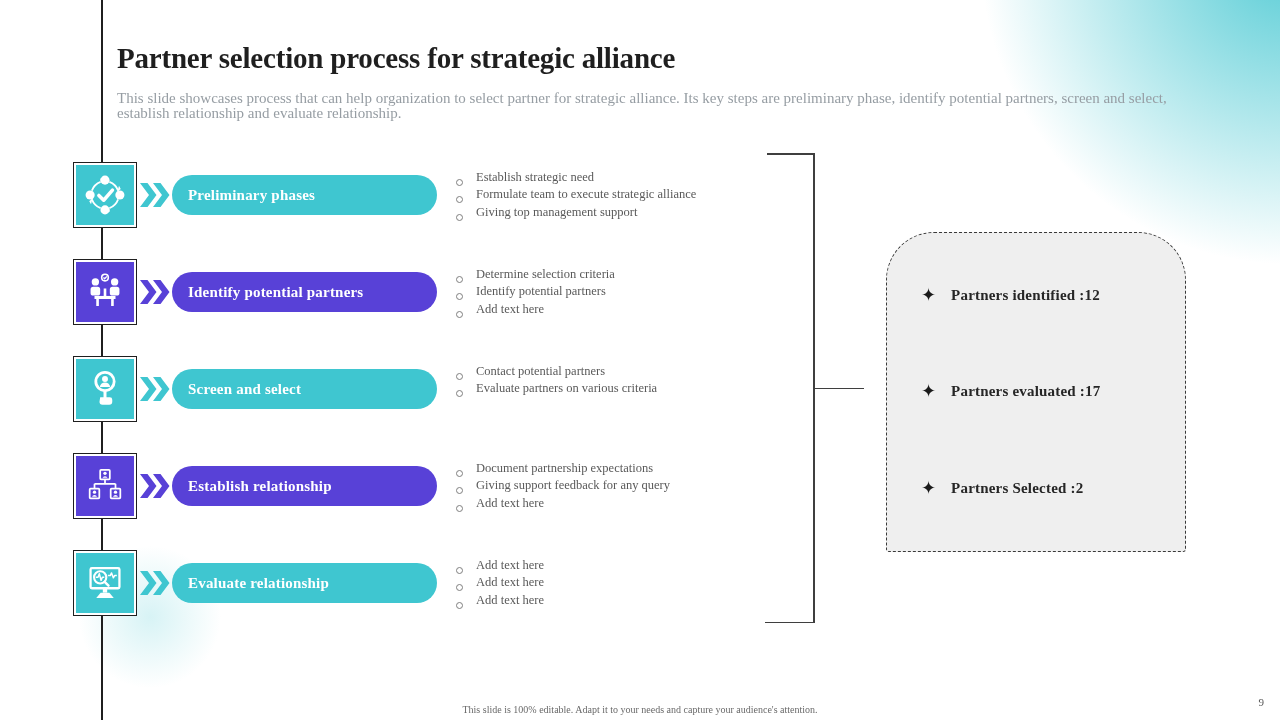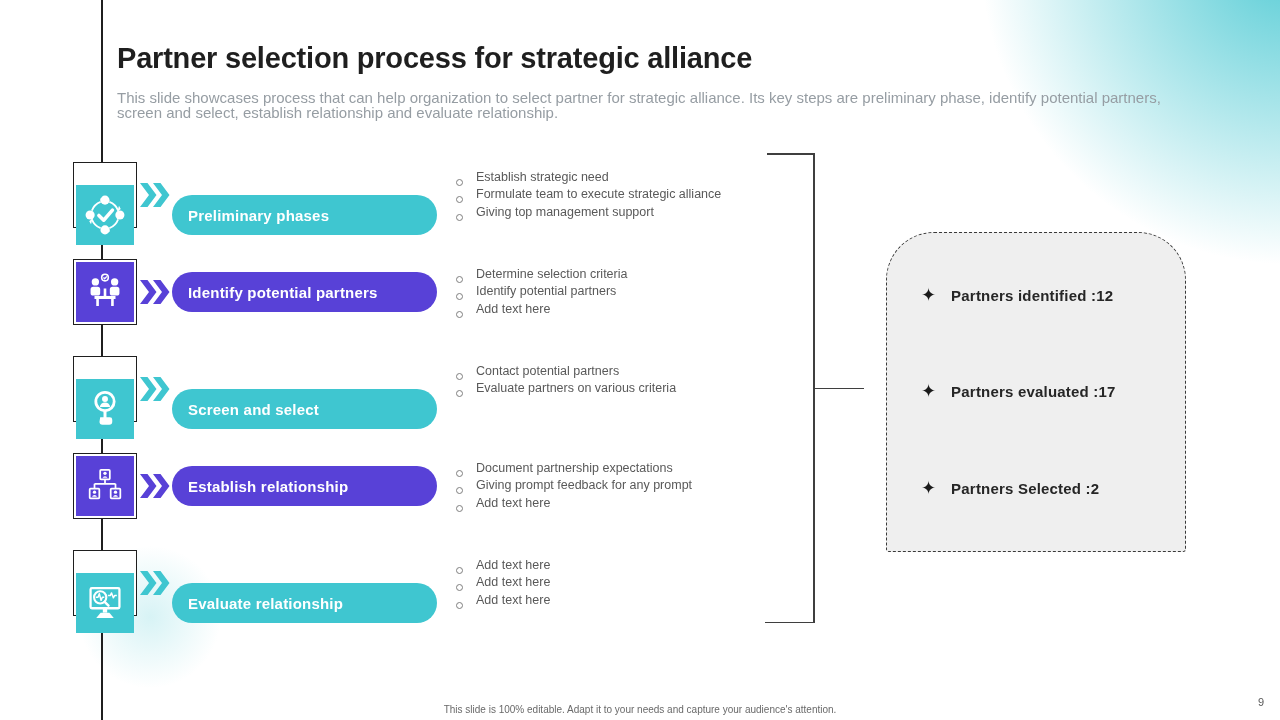--- a/index.html
+++ b/index.html
@@ -1,29 +1,29 @@
 <!DOCTYPE html>
 <html><head>
 <meta charset="utf-8">
 <style>
   html,body{margin:0;padding:0;background:#e8e8e8;}
   .slide{
     position:relative;width:1280px;height:720px;background:#ffffff;overflow:hidden;
-    font-family:Liberation Sans, sans-serif;
+    font-family:Liberation Serif, serif;
     background-image:
       radial-gradient(430px circle at 1290px -45px, rgba(56,195,206,0.85), rgba(56,195,206,0) 72%),
       radial-gradient(95px circle at 150px 617px, rgba(56,195,206,0.20), rgba(56,195,206,0) 75%);
   }
   .vline-left{position:absolute;left:101px;top:0;width:2px;height:720px;background:#1f1f1f;}
   .title{position:absolute;left:117px;top:42px;width:1000px;font-size:29px;font-weight:700;color:#1f1f1f;letter-spacing:-0.2px;}
   .description{position:absolute;left:117px;top:91px;width:1078px;font-size:15px;line-height:14.5px;color:#969da3;}
   .row{position:absolute;left:0;width:900px;height:66px;}
   .icon-box{position:absolute;left:73px;top:0;width:64px;height:66px;box-sizing:border-box;border:1.4px solid #1f1f1f;background:#fff;padding:2px;}
   .icon-fill{width:100%;height:100%;display:flex;align-items:center;justify-content:center;}
-  .teal-bg{background:#3FC6D0;margin-top:20px;}
+  .teal-bg{background:#3FC6D0;}
   .purple-bg{background:#5841D7;}
   .teal-tx{color:#3FC6D0;}
   .purple-tx{color:#5841D7;}
   .chevron{position:absolute;left:140px;top:21px;width:30px;height:24px;}
   .pill{position:absolute;left:172px;top:13px;width:265px;height:40px;border-radius:20px;display:flex;align-items:center;box-sizing:border-box;padding-left:16px;}
   .pill span{color:#ffffff;font-size:15px;font-weight:700;letter-spacing:0.2px;}
   .bullets{position:absolute;left:456px;top:6px;}
   .bullet{display:flex;align-items:flex-end;height:17.5px;}
   .bullet .marker{width:5px;height:5px;border:1px solid #7f7f7f;border-radius:50%;margin:5px 13px 0 0;flex:none;}
   .bullet .btext{font-size:12.5px;color:#595959;line-height:17px;white-space:nowrap;}
@@ -194,21 +194,21 @@
     <div class="pill purple-bg">
         <span>Establish relationship</span>
       </div>
     <div class="bullets">
       <div class="bullet">
           <span class="marker"></span>
           <span class="btext">Document partnership expectations</span>
         </div>
       <div class="bullet">
           <span class="marker"></span>
-          <span class="btext">Giving prompt feedback for any prompt</span>
+          <span class="btext">Giving support feedback for any query</span>
         </div>
       <div class="bullet">
           <span class="marker"></span>
           <span class="btext">Add text here</span>
         </div>
     </div>
   </div>
 
   <div class="row" style="top:550px">
     <div class="icon-box">

